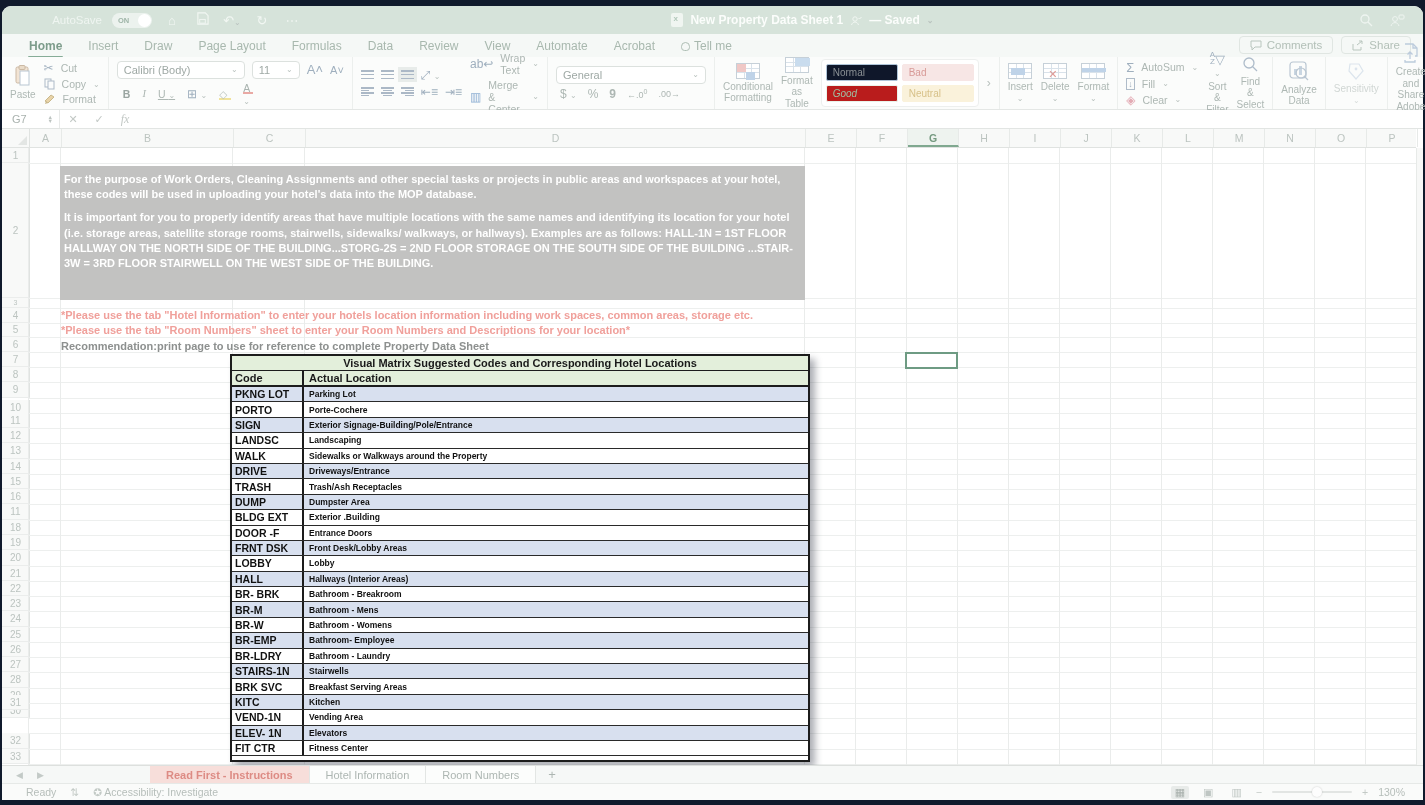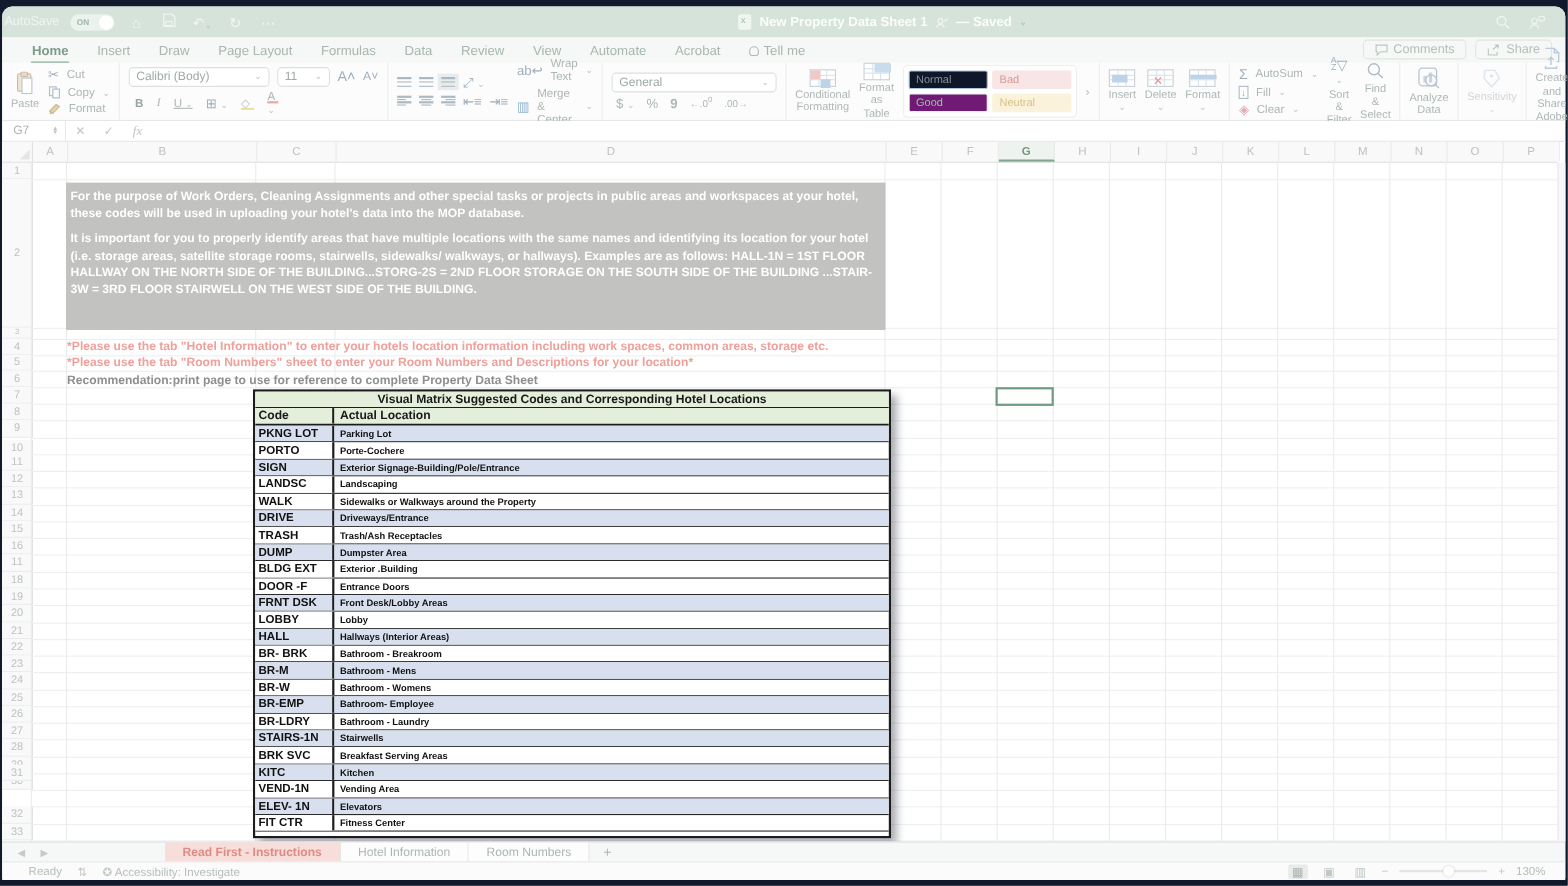--- a/index.html
+++ b/index.html
@@ -2,21 +2,21 @@
 <html><head>
 <meta charset="utf-8">
 <style>
   * { margin:0; padding:0; box-sizing:border-box; }
   html,body { width:1425px; height:805px; background:#101A2C; font-family:"Liberation Sans",sans-serif; overflow:hidden; }
   #screen { position:relative; width:1425px; height:805px; background:#101A2C; overflow:hidden; }
 
   
   #window { position:absolute; left:2px; top:6px; width:1421px; height:794px; background:#FDFDFC; border-radius:9px 9px 2px 2px; overflow:hidden; }
   #titlebar { position:absolute; left:2px; top:6px; width:1421px; height:28px; background:#D6E3DA; border-radius:9px 9px 0 0; display:flex; align-items:center; color:#F6FAF7; }
-  .tb-left { display:flex; align-items:center; gap:10px; padding-left:2px; width:300px; }
+  .tb-left { display:flex; align-items:center; gap:10px; padding-left:2px; width:300px;justify-content:flex-end; }
   .autosave-lbl { font-size:11.5px; color:#EFF5F1; }
   .toggle { width:40px; height:15px; background:rgba(255,255,255,.55); border-radius:8px; position:relative; }
   .toggle .on { position:absolute; left:6px; top:3px; font-size:7.5px; font-weight:bold; color:#9FB5A8; }
   .toggle .knob { position:absolute; right:1px; top:1px; width:13px; height:13px; border-radius:50%; background:#FFFFFF; }
   .tb-ic { font-size:13px; color:#F2F7F3; width:20px; text-align:center; }
   .tb-center { flex:1; display:flex; align-items:center; justify-content:center; gap:7px; font-size:12px; font-weight:bold; color:#FBFDFB; }
   .doc-ic { width:12px; height:14px; background:#F3F8F4; border-radius:2px; position:relative; opacity:.9; }
   .doc-ic:before { content:"x"; position:absolute; left:2px; top:1px; font-size:8px; color:#AFC6B8; font-weight:bold; }
   .tb-right { display:flex; align-items:center; gap:16px; padding-right:18px; width:120px; justify-content:flex-end; }
 
@@ -327,21 +327,21 @@
       </div>
       <div class="bigbtn">
         <span class="tbl-ic">
             <span class="acc" style="left:9px;top:0;background:#C9DCEE;width:15px;"></span>
           </span>
         <span><span>Format</span><br><span>as Table</span></span>
       </div>
       <div id="styles-gallery">
           <span class="style-chip" style="background: #0f172a; color: rgb(138, 144, 148); border: 1px solid rgb(175, 196, 216);">Normal</span>
           <span class="style-chip" style="background: rgb(247, 230, 229); color: rgb(216, 154, 151); border: 1px solid rgb(247, 230, 229);">Bad</span>
-          <span class="style-chip" style="background: #701a75; color: rgb(158, 191, 162); border: 1px solid rgb(234, 243, 234);">Good</span>
+          <span class="style-chip" style="background: #b91c1c; color: rgb(158, 191, 162); border: 1px solid rgb(234, 243, 234); font-style: italic;">Good</span>
           <span class="style-chip" style="background: rgb(250, 242, 219); color: rgb(215, 193, 137); border: 1px solid rgb(250, 242, 219);">Neutral</span>
         </div>
       <span class="caret" style="font-size:12px;">›</span>
     </div>
 
     <div class="rgroup">
       <div class="bigbtn">
         <span class="tbl-ic">
             <span class="acc" style="top:4px;left:2px;background:#BFD3E8;width:14px;height:7px;"></span>
           </span>

